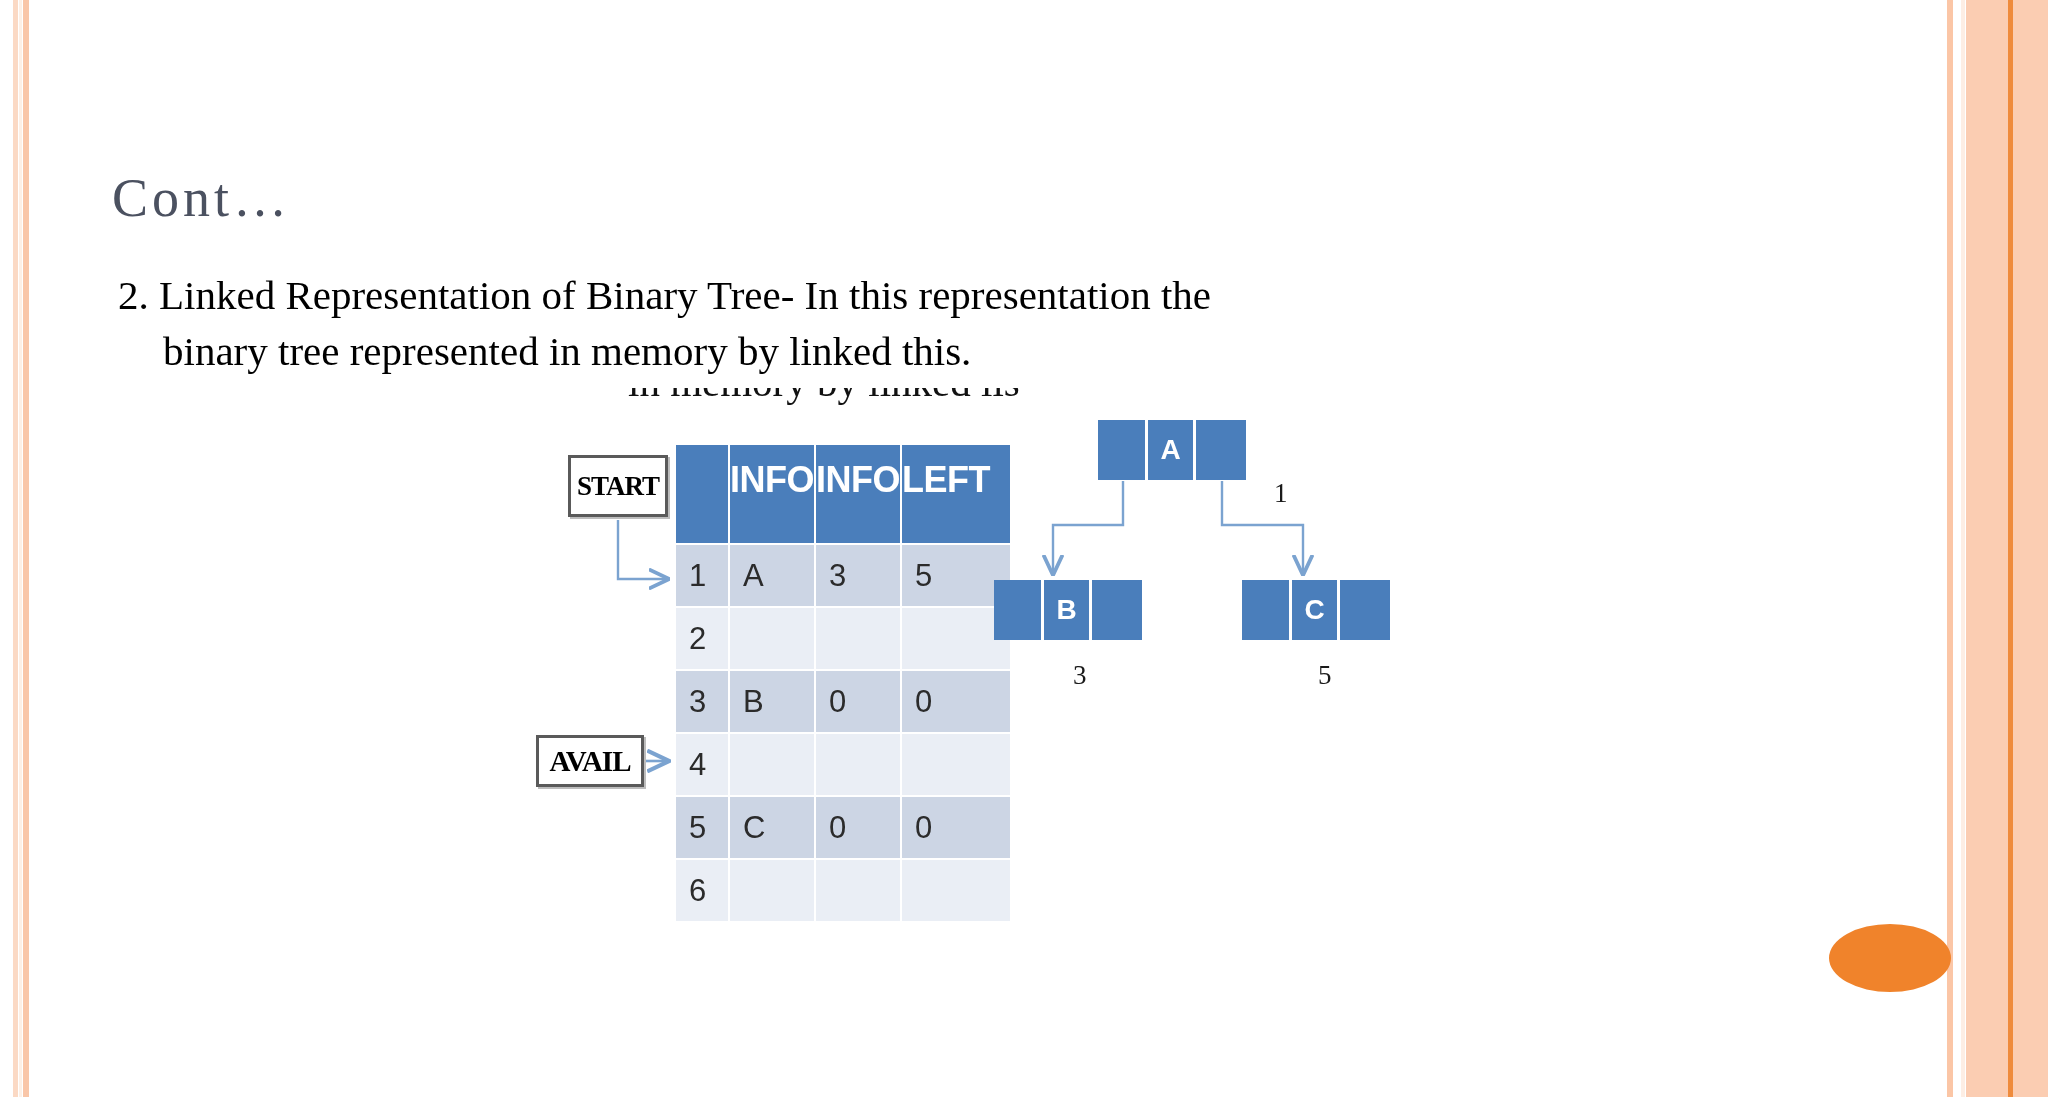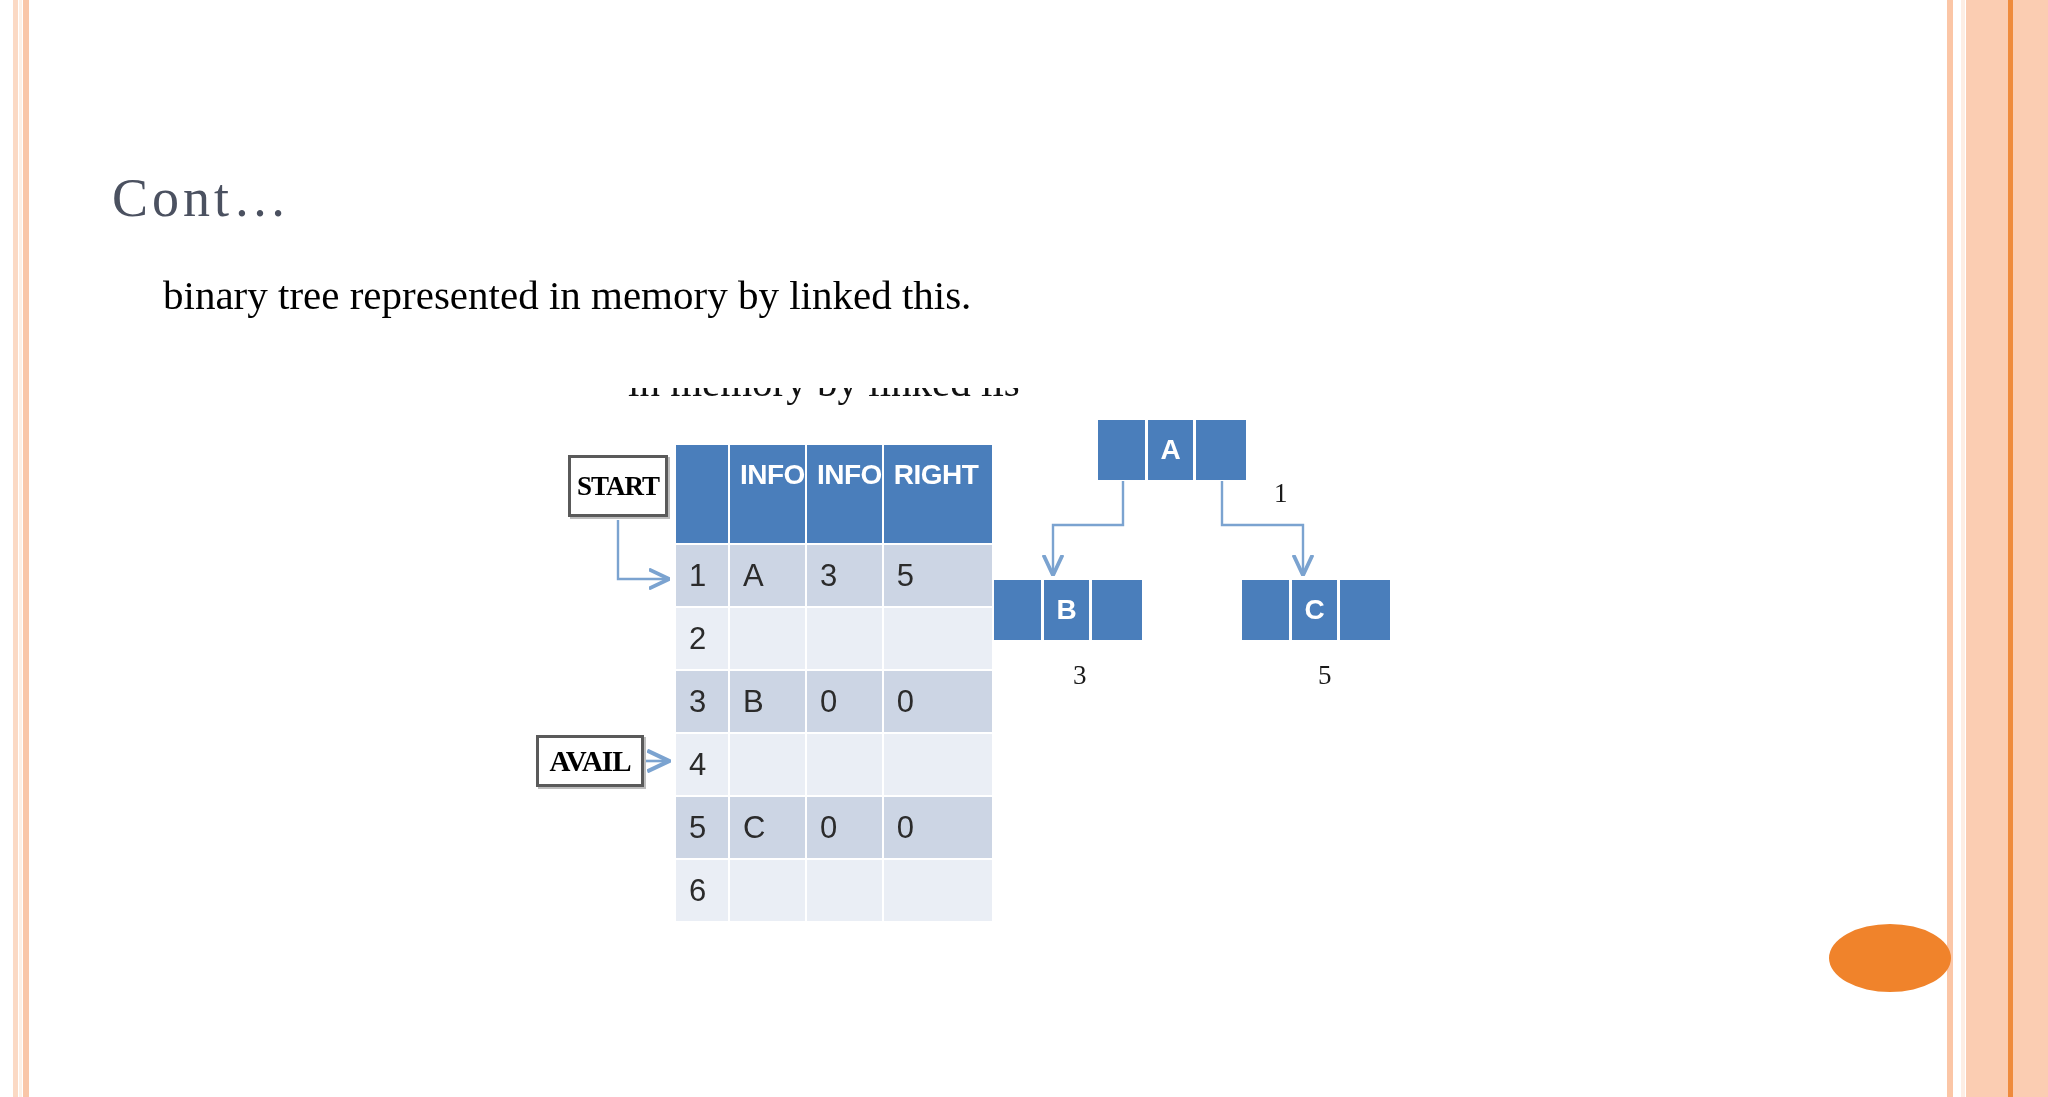--- a/index.html
+++ b/index.html
@@ -75,26 +75,25 @@
   }
   #mem-table td, #mem-table th {
     border: 2px solid #ffffff;
     padding: 0;
     text-align: left;
     vertical-align: middle;
   }
   #mem-table thead th {
     background: #4a7ebb;
     color: #ffffff;
-    font-size: 28px;
+    font-size: 36px;
     font-weight: bold;
     height: 100px;
     vertical-align: top;
     padding-top: 14px;
-    padding-left: 10px;
     letter-spacing: -0.5px;
   }
   .col-idx  { width: 54px; }
   .col-info { width: 74px; }
   .col-left { width: 72px; }
   .col-right{ width: 110px; }
 
   #mem-table tbody td {
     height: 63px;
     font-size: 31px;
@@ -182,20 +181,21 @@
 
   <div class="edge edge-right-a"></div>
   <div class="edge edge-right-b"></div>
   <div class="edge edge-right-c"></div>
   <div class="edge edge-right-d"></div>
   <div class="edge edge-right-e"></div>
 
   <div id="title">Cont…</div>
 
   <div id="body-text">
+    <span class="line1">2. Linked Representation of Binary Tree- In this representation the</span>
     <span class="line2">binary tree represented in memory by linked this.</span>
   </div>
 
   <div id="clipped-sliver">
     <span>in memory by linked list.</span>
   </div>
 
   <svg id="connectors" viewBox="0 0 2048 1097" xmlns="http://www.w3.org/2000/svg">
     <defs>
       <marker id="arrowhead" markerWidth="9" markerHeight="9" refX="8" refY="4.5" orient="auto">
@@ -215,21 +215,21 @@
   <div class="tagbox" id="start-box">START</div>
 
   <div class="tagbox" id="avail-box">AVAIL</div>
 
   <table id="mem-table">
     <thead>
       <tr>
         <th class="col-idx"></th>
         <th class="col-info">INFO</th>
         <th class="col-left">INFO</th>
-        <th class="col-right">RIGHT</th>
+        <th class="col-right">LEFT</th>
       </tr>
     </thead>
     <tbody>
       <tr class="dark">
         <td>1</td>
         <td>A</td>
         <td>3</td>
         <td>5</td>
       </tr>
       <tr class="light">

